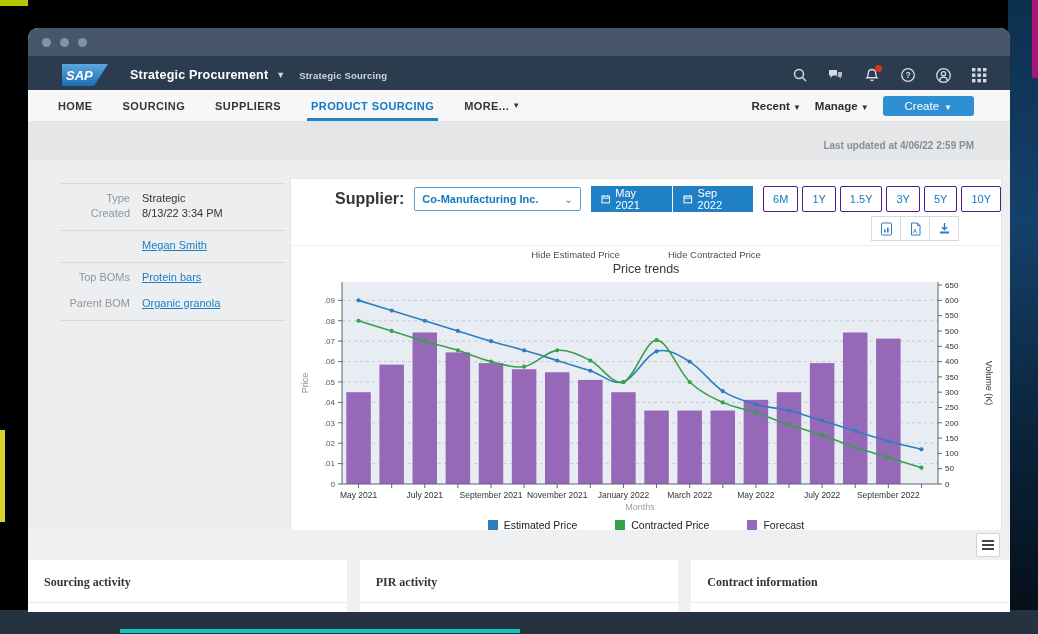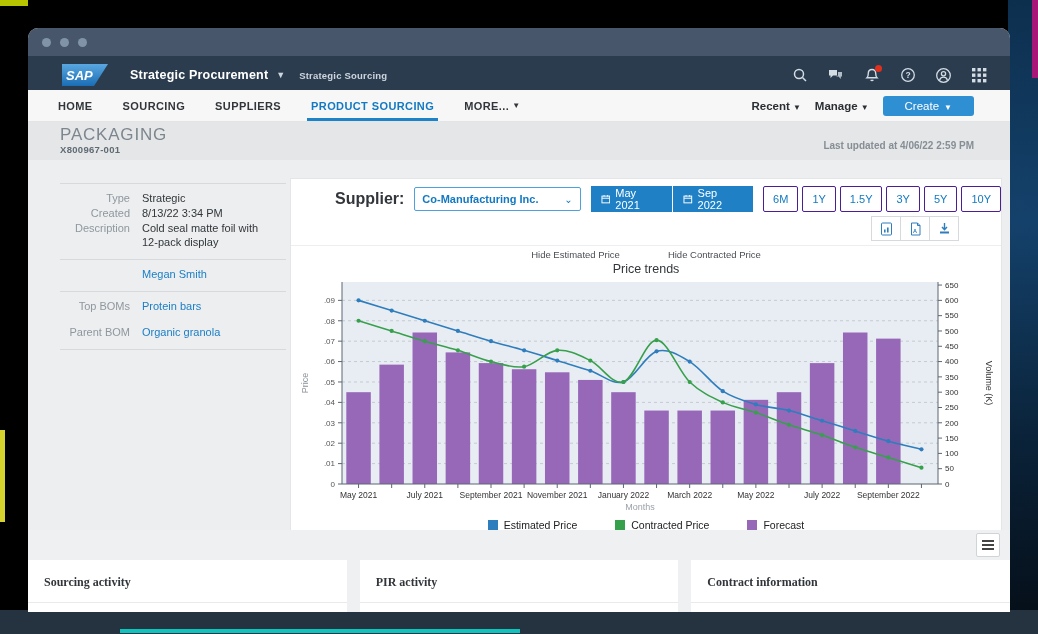--- a/index.html
+++ b/index.html
@@ -58,21 +58,21 @@
   .content { position:relative; height:370px; background:#eceeef; }
 
   
   .details { position:absolute; left:32px; top:23px; width:226px; font-size:11px; }
   .dsec { border-top:1px solid #d7dadc; padding:7px 0 9px 0; }
   .dsec.last { border-bottom:1px solid #d7dadc; }
   .drow { display:flex; margin-bottom:1px; }
   .drow.spaced { margin-top:12px; }
   .dlabel { width:82px; text-align:right; color:#8f979e; padding-right:12px; flex:0 0 auto; line-height:14px; }
   .dvalue { color:#32363a; line-height:14px; width:128px; }
-  .dlink { color:#1b7ec7; cursor:pointer; }
+  .dlink { color:#1b7ec7; cursor:pointer;text-decoration:underline; }
 
   
   .chart-card { position:absolute; left:262px; top:18px; width:712px; background:#fff;
                 border:1px solid #e3e5e7; padding-bottom:4px; }
   .ctrl-row { display:flex; align-items:center; padding:7px 0 6px 44px; gap:10px; }
   .supplier-label { font-size:16px; font-weight:bold; color:#32363a; }
   .supplier-dd { width:170px; height:24px; border:1px solid #4da1dc; border-radius:2px; display:flex;
                  align-items:center; padding:0 7px; cursor:pointer; background:#fff; }
   .supplier-dd .val { font-size:11px; font-weight:bold; color:#1279c2; flex:1; }
   .supplier-dd .chev { color:#1279c2; font-size:10px; }
@@ -206,42 +206,34 @@
           </span>
       </div>
       <div class="nav-actions">
         <span class="nav-link"><span>Recent</span><span class="dn">▼</span></span>
         <span class="nav-link"><span>Manage</span><span class="dn">▼</span></span>
         <span class="create-btn"><span>Create</span><span class="dn">▼</span></span>
       </div>
     </div>
 
     <div class="page-head">
-      <div>
-        <div class="ph-title">PACKAGING</div>
-        <div class="ph-id">X800967-001</div>
-      </div>
       <div class="ph-updated">Last updated at 4/06/22 2:59 PM</div>
     </div>
 
     <div class="content">
 
       <div class="details">
         <div class="dsec">
           <div class="drow">
             <span class="dlabel">Type</span>
             <span class="dvalue">Strategic</span>
           </div>
           <div class="drow">
             <span class="dlabel">Created</span>
             <span class="dvalue">8/13/22 3:34 PM</span>
-          </div>
-          <div class="drow">
-            <span class="dlabel">Description</span>
-            <span class="dvalue">Cold seal matte foil with 12-pack display</span>
           </div>
         </div>
         <div class="dsec">
           <div class="drow">
             <span class="dlabel"></span>
             <span class="dvalue dlink">Megan Smith</span>
           </div>
         </div>
         <div class="dsec last">
           <div class="drow">

